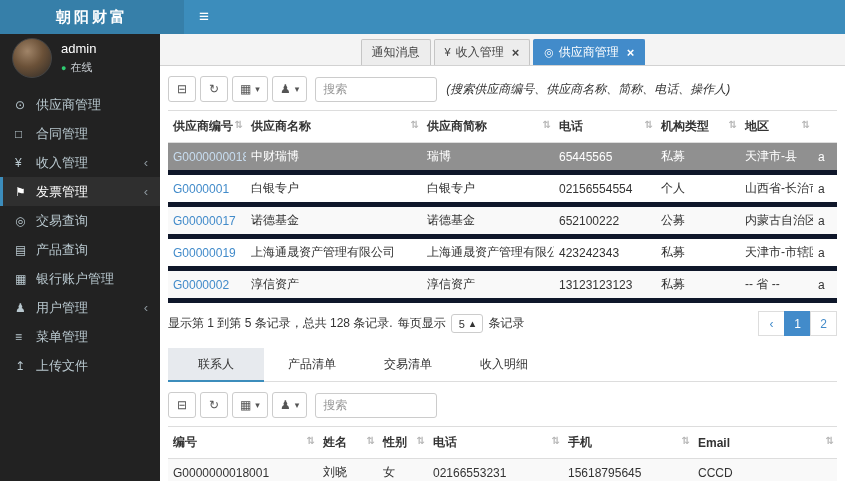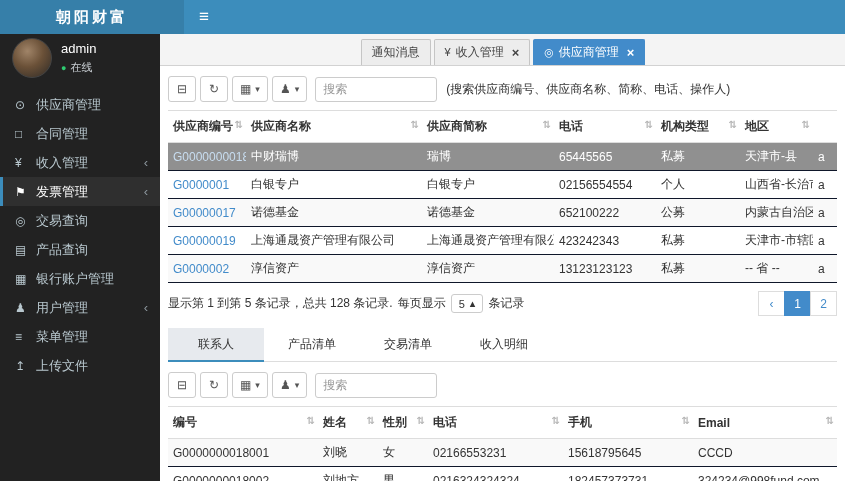--- a/index.html
+++ b/index.html
@@ -43,28 +43,28 @@
 
   .panel { padding:7px 8px 0 8px; }
   .toolbar { display:flex; align-items:center; margin:3px 0 8px 0; }
   .btn { height:26px; min-width:28px; border:1px solid #ccc; background:#fff; border-radius:3px;
          margin-right:4px; font-size:12px; color:#555; display:inline-flex; align-items:center;
          justify-content:center; padding:0 7px; gap:4px; cursor:pointer; }
   .btn .caret { font-size:9px; color:#555; }
   .search-input { height:25px; width:122px; border:1px solid #ccc; border-radius:3px; padding:0 7px;
                   font-size:12px; margin-left:4px; outline:none; color:#0c4a6e; }
   .search-input::placeholder { color:#999; }
-  .hint { font-size:12px; color:#333; margin-left:9px; white-space:nowrap; }
+  .hint { font-size:12px; color:#333; margin-left:9px; white-space:nowrap;font-style:italic; }
 
   .table-wrap { overflow:hidden; width:669px; }
   table { border-collapse:collapse; table-layout:fixed; font-size:12px; border-top:1px solid #ddd; }
   th, td { padding:5px 5px; text-align:left; white-space:nowrap; overflow:hidden; }
   thead th { font-weight:bold; border-bottom:1px solid #ddd; position:relative; padding:7px 16px 7px 5px; font-size:12px; }
   .sort { position:absolute; right:3px; top:8px; color:#b5b5b5; font-size:10px; }
-  tbody td { border-bottom:1px solid #0f172a; color:#333; }
+  tbody td { border-bottom:5px solid #0f172a; color:#333; }
   tbody tr:nth-child(odd) td { background:#f9f9f9; }
   tbody tr:nth-child(even) td { background:#fff; }
   tbody tr.selected td { background:#909090; color:#fff; }
   .link { color:#428bca; cursor:pointer; }
   tr.selected .link { color:#c8ddf0; }
 
   .pagebar { display:flex; align-items:center; font-size:12px; color:#333; margin-top:8px; width:669px; }
   .page-size-btn { border:1px solid #ccc; border-radius:3px; background:#fff; padding:2px 7px; margin:0 5px;
                    font-size:11px; display:inline-flex; align-items:center; gap:5px; cursor:pointer; color:#333; }
   .pages { margin-left:auto; display:flex; }

